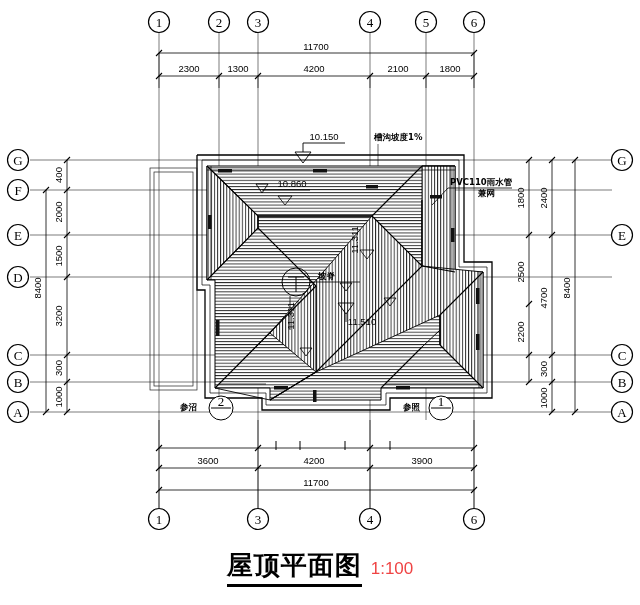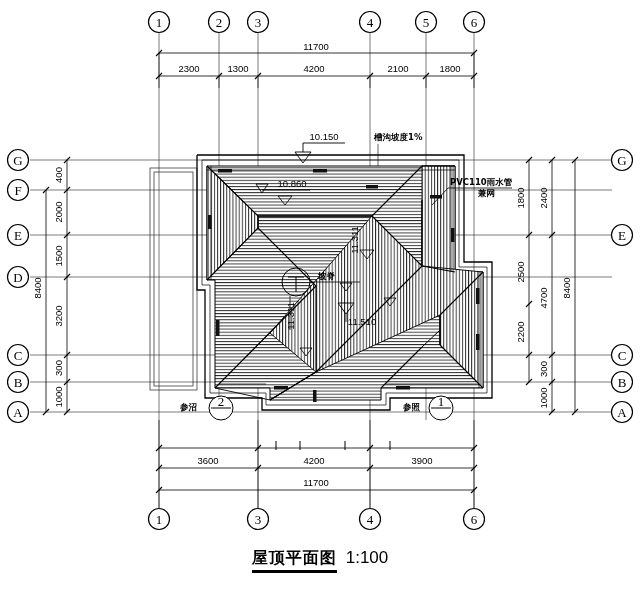--- a/index.html
+++ b/index.html
@@ -26,33 +26,33 @@
     position: absolute;
     left: 0;
     top: 548px;
     width: 640px;
     text-align: center;
     font-size: 0px;
   }
   .ttl-main {
     display: inline-block;
     font-family: "DejaVu Sans", sans-serif;
-    font-size: 16px;
+    font-size: 26px;
     font-weight: bold;
     color: #000;
     letter-spacing: 1px;
     border-bottom: 3px solid #000;
     padding-bottom: 1px;
     vertical-align: baseline;
   }
   .ttl-scale {
     display: inline-block;
     font-family: "Liberation Sans", sans-serif;
     font-size: 17px;
-    color: #000000;
+    color: #ef4444;
     margin-left: 9px;
     vertical-align: baseline;
   }
   text {
     font-family: "Liberation Sans", sans-serif;
     fill: #000;
   }
   .dimtxt { font-size: 9.5px; }
   .gridtxt { font-size: 13px; font-family: "Liberation Serif", serif; }
   .cjk { font-family: "DejaVu Sans", sans-serif; font-size: 8.5px; font-weight: bold; }

